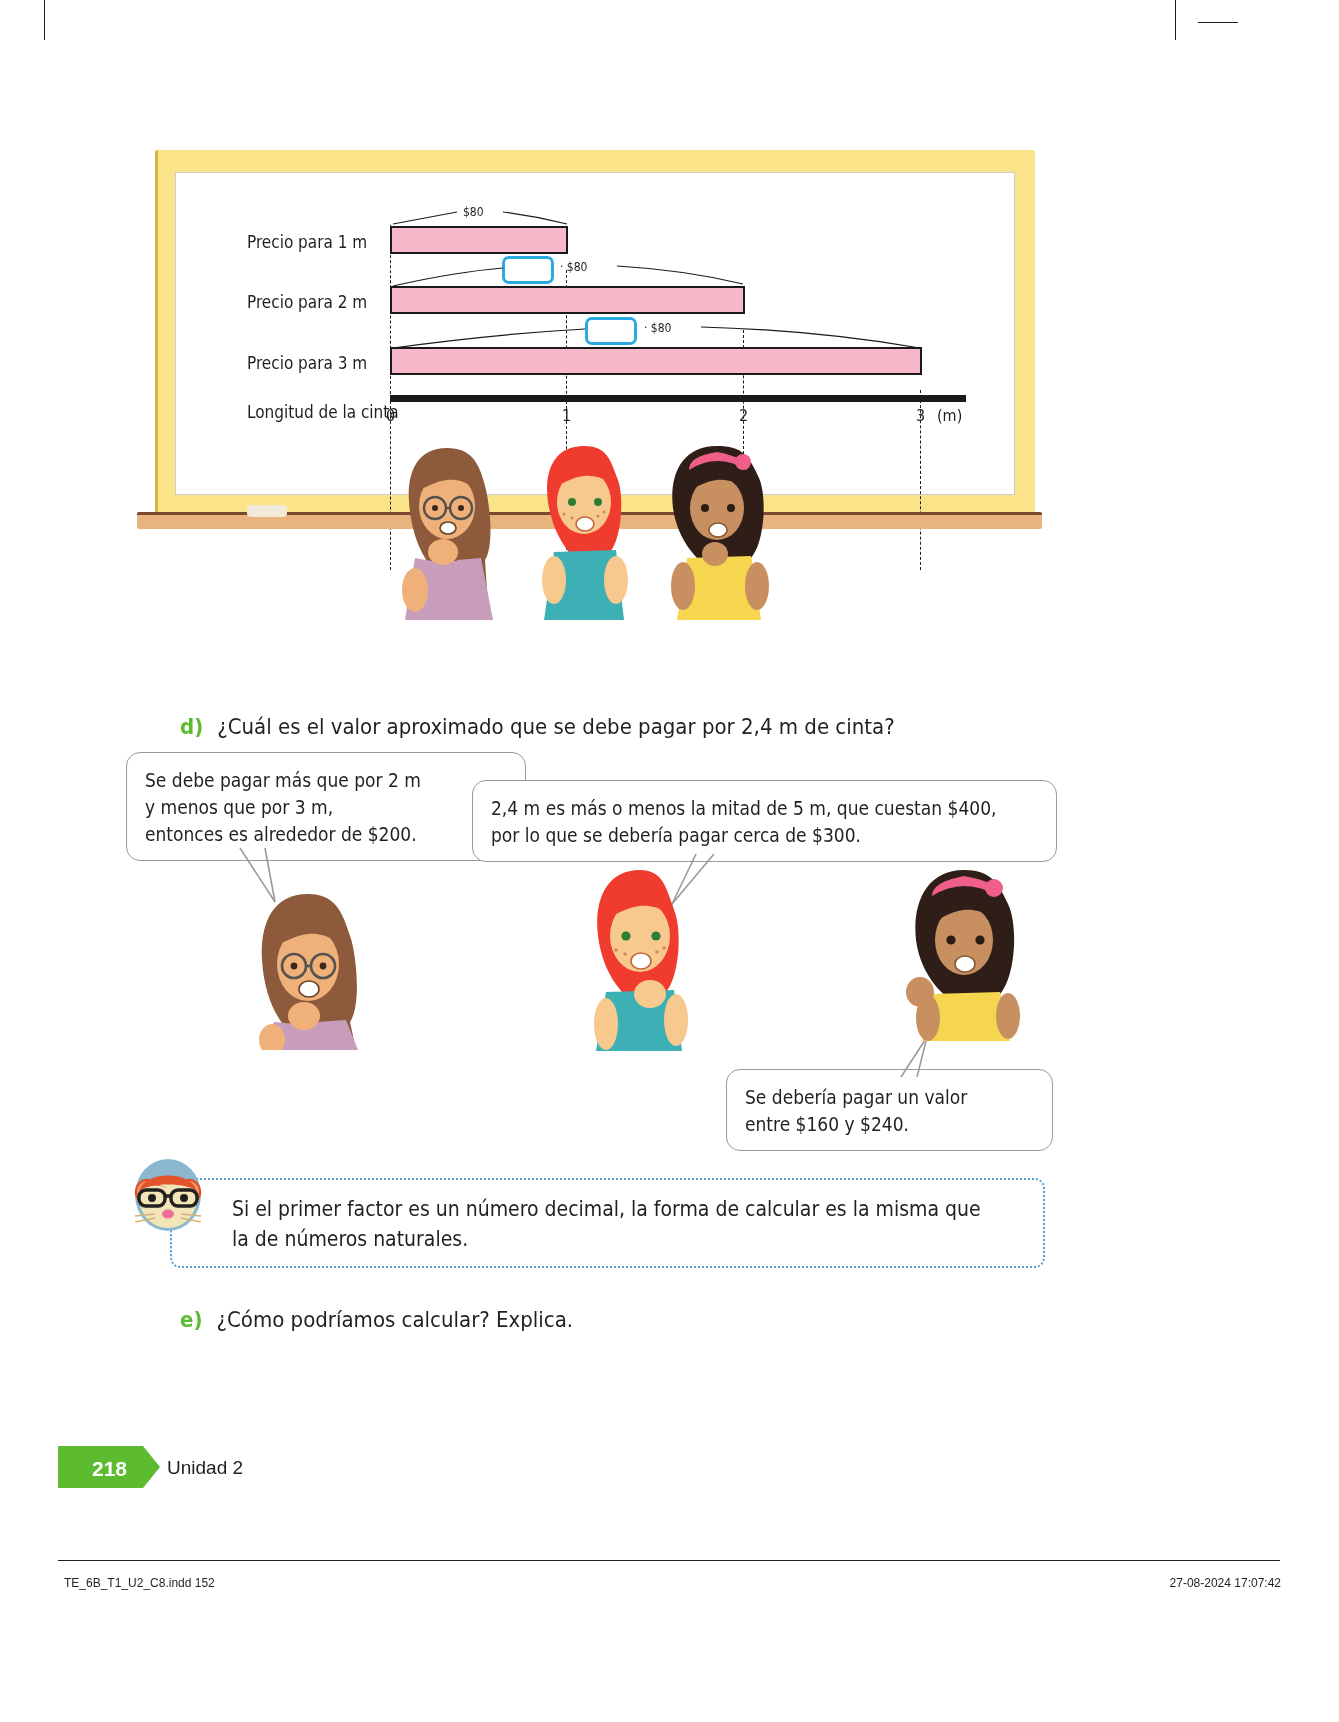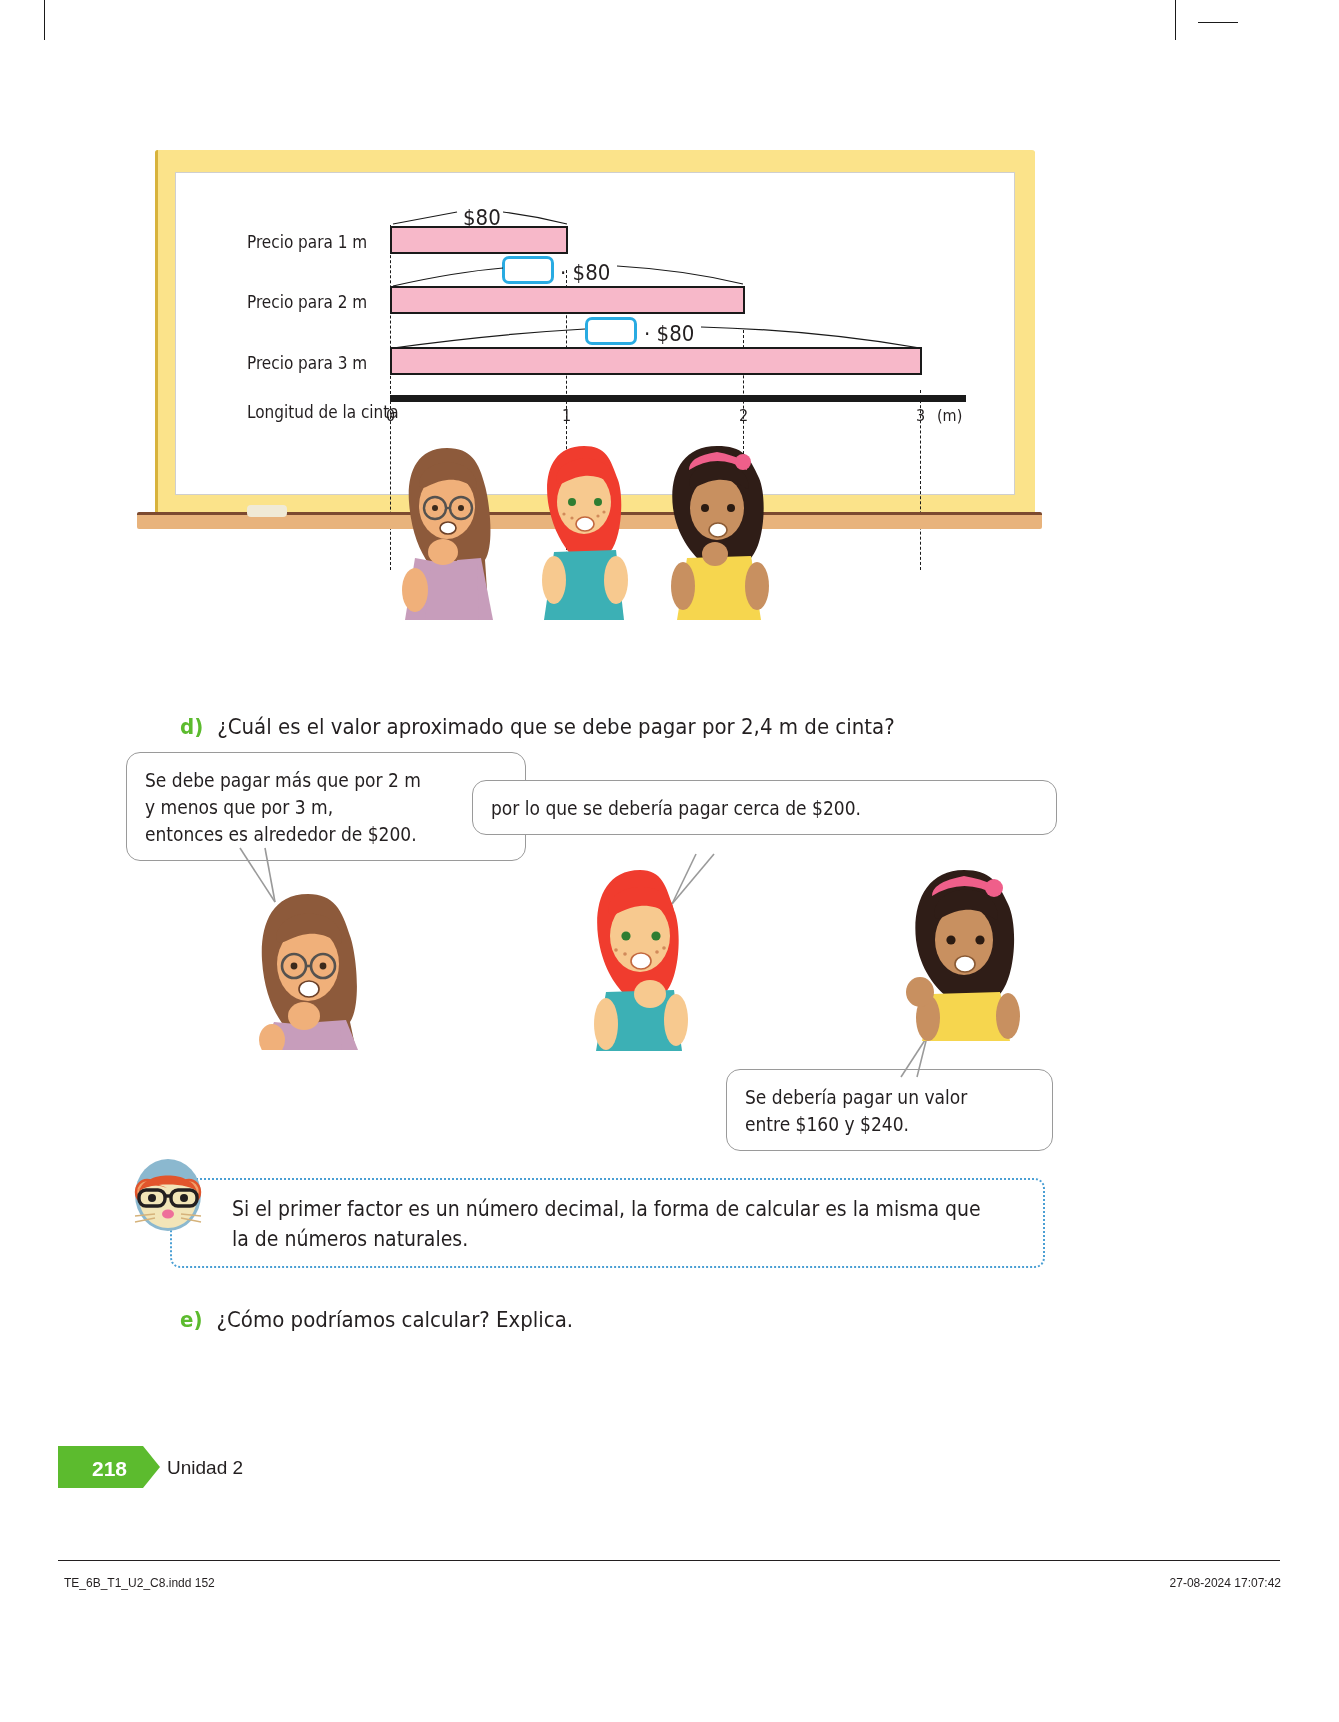--- a/index.html
+++ b/index.html
@@ -112,21 +112,21 @@
   }
   .tick-label {
     position: absolute;
     font-family: "DejaVu Sans Condensed", "Liberation Sans", sans-serif;
     font-size: 16px;
     color: #231f20;
   }
   .callout-price {
     position: absolute;
     font-family: "DejaVu Sans Condensed", "Liberation Sans", sans-serif;
-    font-size: 22px;
+    font-size: 12px;
     color: #231f20;
     white-space: nowrap;
   }
   .answer-box {
     position: absolute;
     width: 52px;
     height: 28px;
     border: 3px solid #29abe2;
     border-radius: 7px;
     background: #ffffff;
@@ -360,21 +360,22 @@
   <p>Se debe pagar más que por 2 m</p>
   <p>y menos que por 3 m,</p>
   <p>entonces es alrededor de $200.</p>
 </div>
 <svg style="position:absolute;left:235px;top:846px;" width="60" height="60">
   <path d="M5,2 L40,56" stroke="#9a9a9a" stroke-width="1.6" fill="none"></path>
   <path d="M30,2 L40,56" stroke="#9a9a9a" stroke-width="1.6" fill="none"></path>
 </svg>
 
 <div class="bubble" style="left:472px;top:780px;width:585px;">
-  <p>por lo que se debería pagar cerca de $200.</p>
+  <p>2,4 m es más o menos la mitad de 5 m, que cuestan $400,</p>
+  <p>por lo que se debería pagar cerca de $300.</p>
 </div>
 <svg style="position:absolute;left:668px;top:852px;" width="60" height="60">
   <path d="M28,2 L4,52" stroke="#9a9a9a" stroke-width="1.6" fill="none"></path>
   <path d="M46,2 L4,52" stroke="#9a9a9a" stroke-width="1.6" fill="none"></path>
 </svg>
 
 <div class="bubble" style="left:726px;top:1069px;width:327px;">
   <p>Se debería pagar un valor</p>
   <p>entre $160 y $240.</p>
 </div>

